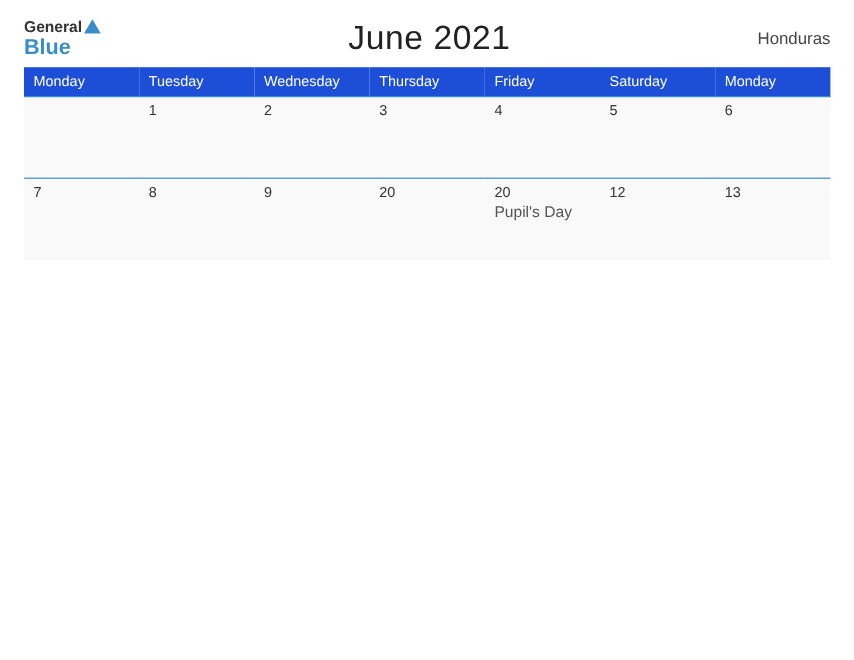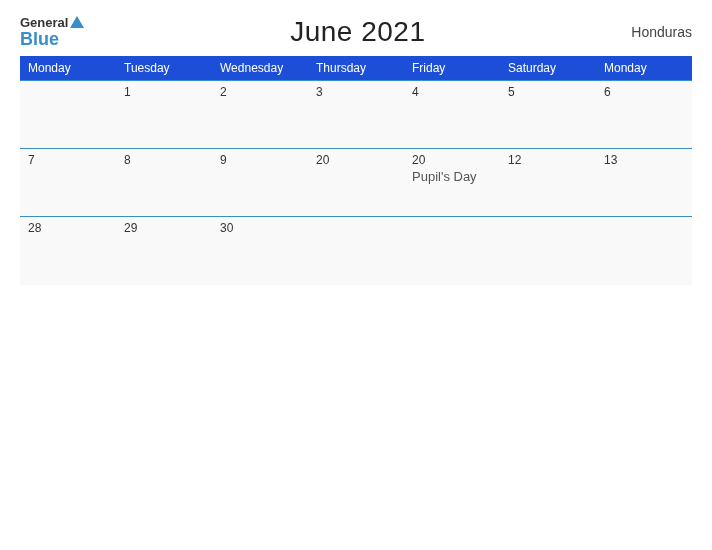--- a/index.html
+++ b/index.html
@@ -181,29 +181,14 @@
           <span class="cell-date">20</span>
           <span class="cell-event">Pupil's Day</span>
         </td>
         <td>
           <span class="cell-date">12</span>
         </td>
         <td>
           <span class="cell-date">13</span>
         </td>
       </tr>
-      <tr>
-        <td>
-          <span class="cell-date">28</span>
-        </td>
-        <td>
-          <span class="cell-date">29</span>
-        </td>
-        <td>
-          <span class="cell-date">30</span>
-        </td>
-        <td></td>
-        <td></td>
-        <td></td>
-        <td></td>
-      </tr>
     </tbody>
 </table>
 
 </body></html>

